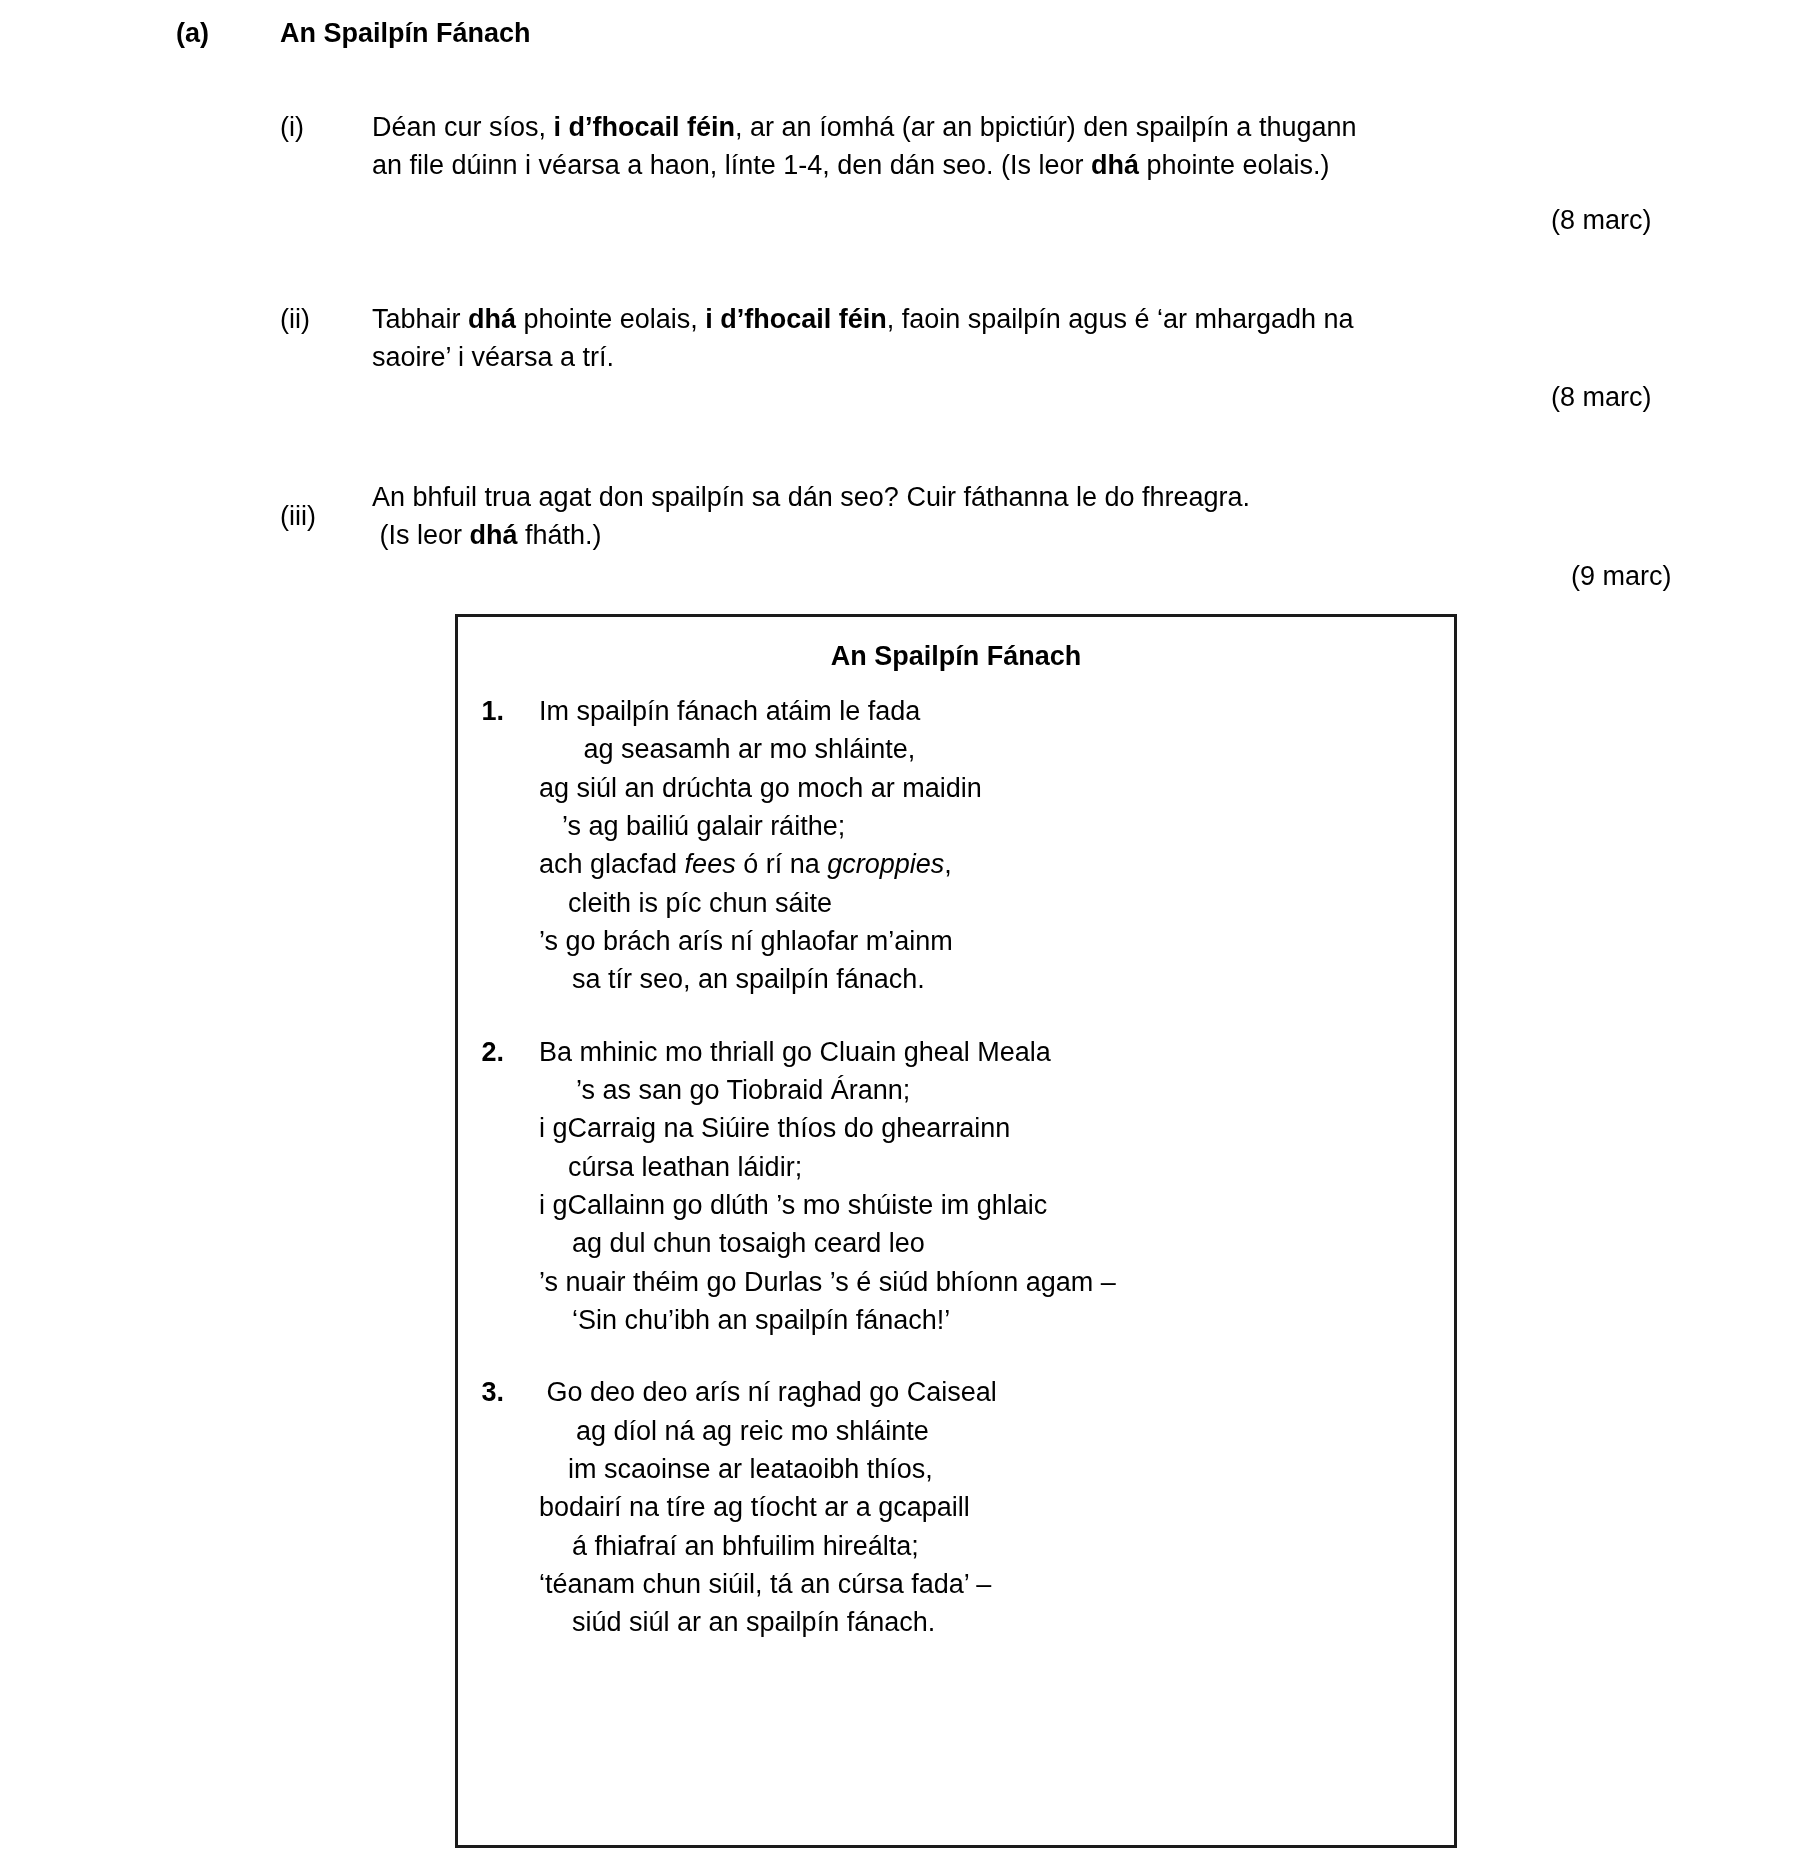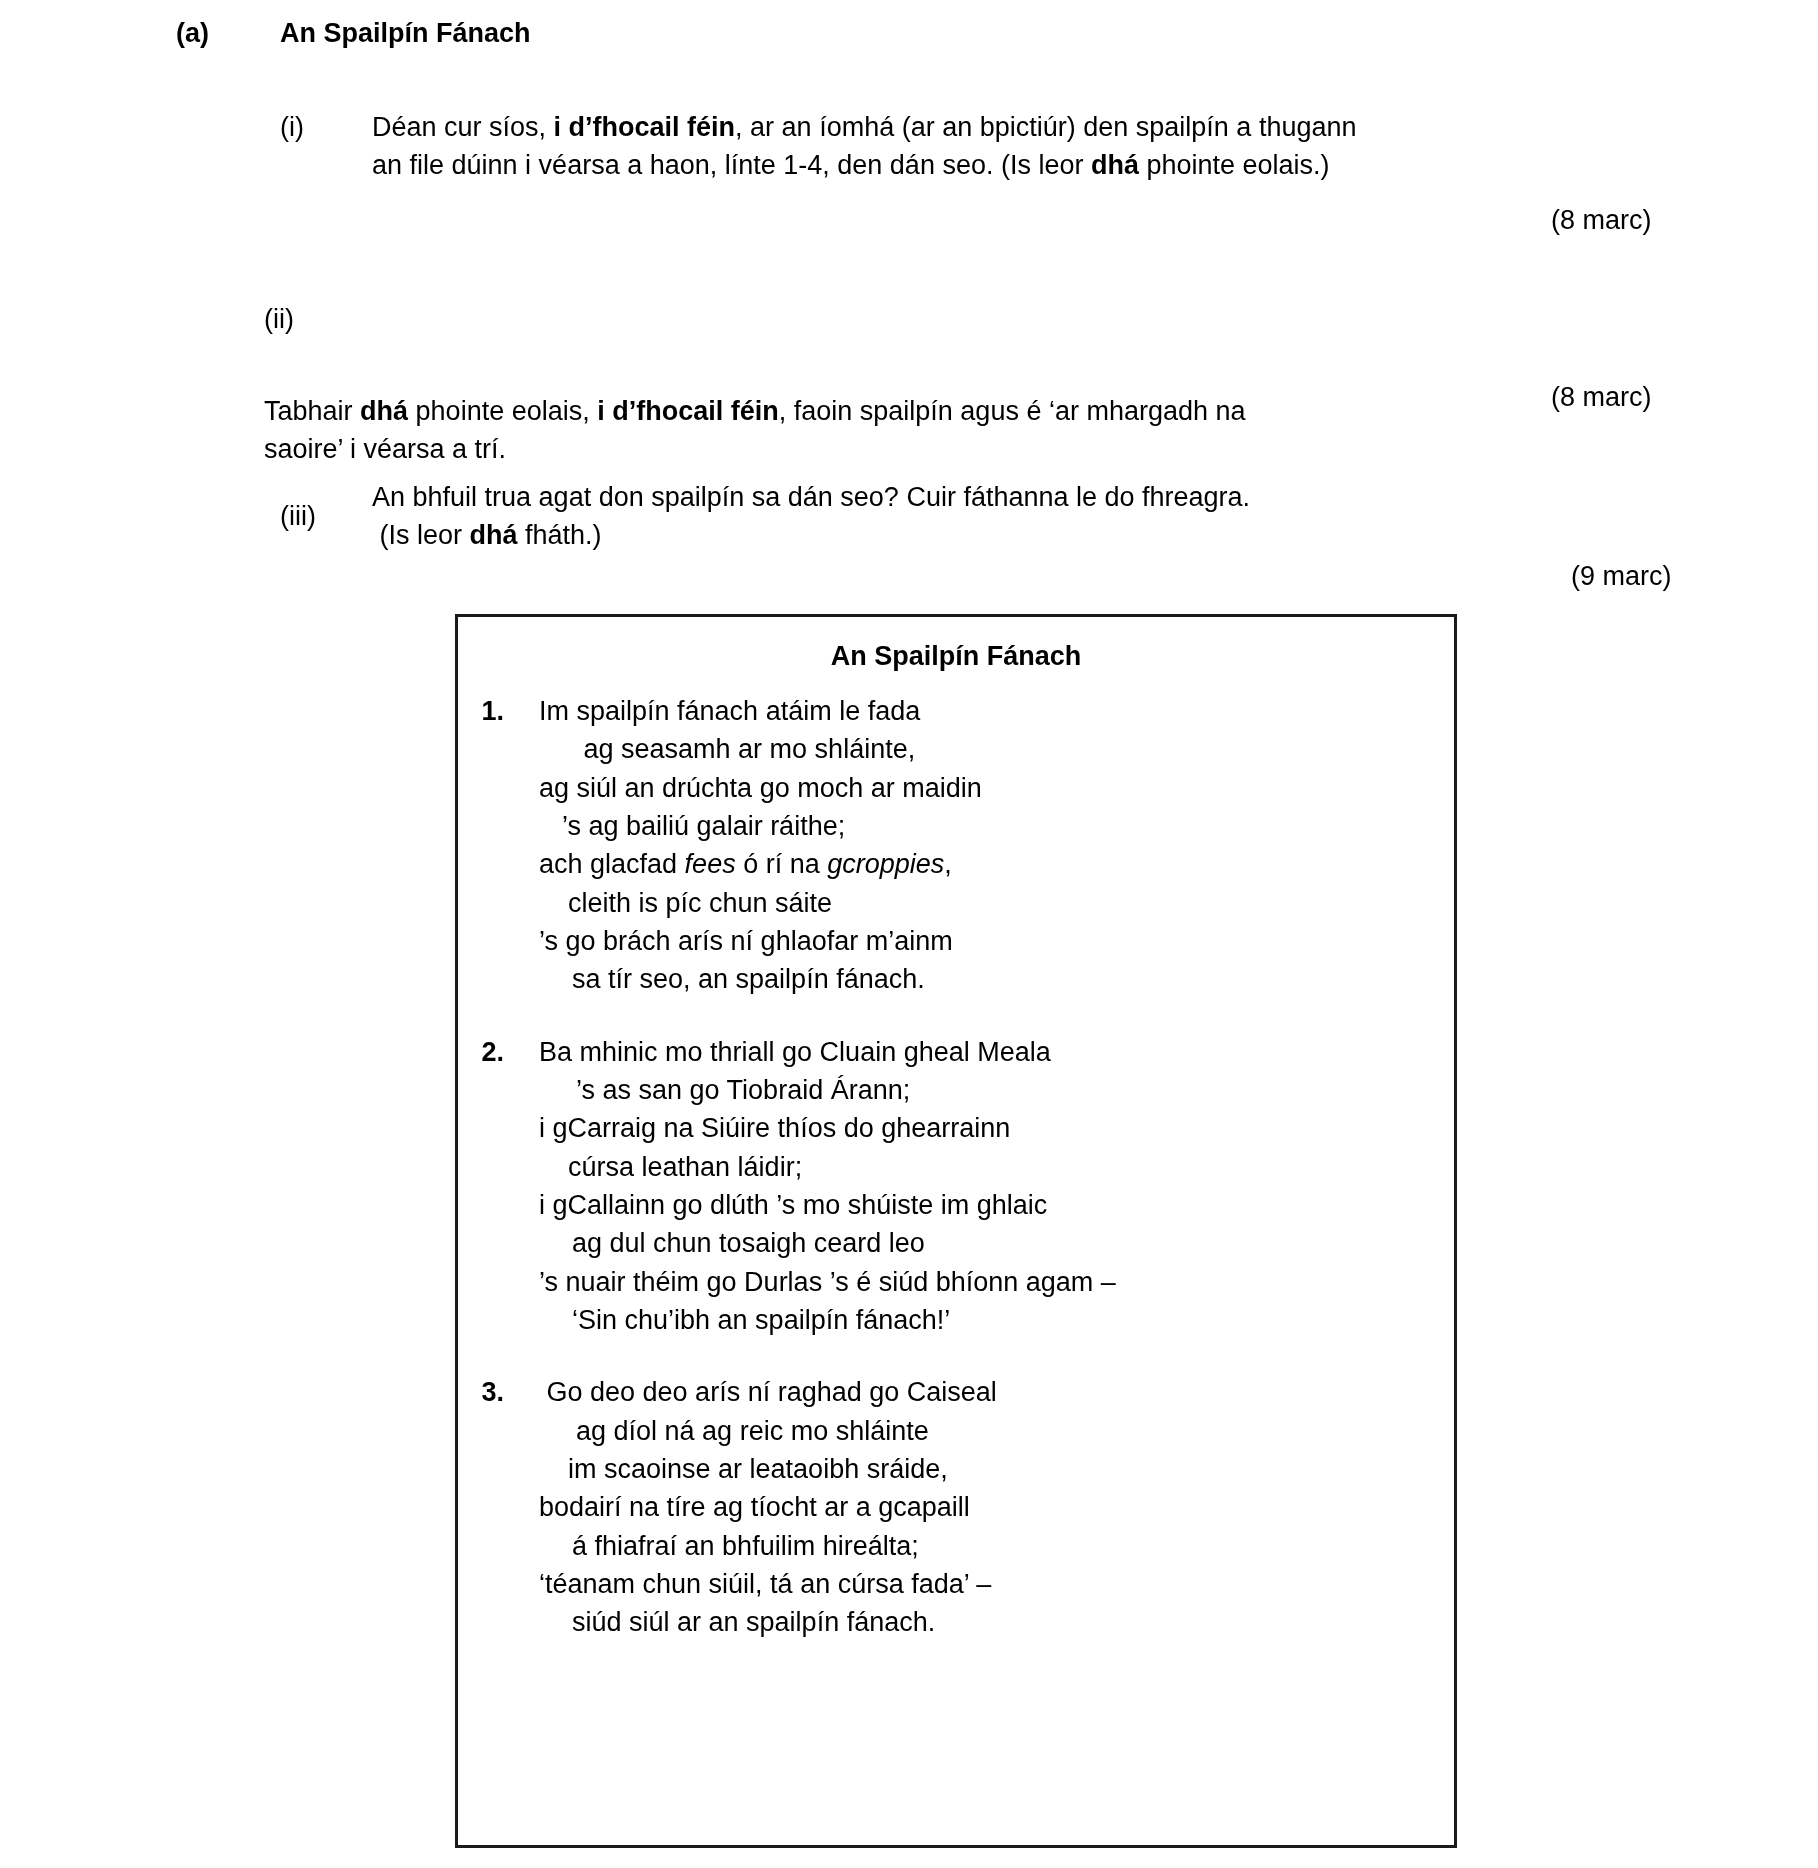--- a/index.html
+++ b/index.html
@@ -48,21 +48,21 @@
     flex: 0 0 92px;
     white-space: nowrap;
   }
   .question .qbody {
     flex: 1 1 auto;
   }
   .question .qline {
     white-space: nowrap;
   }
   .q1 { left: 280px; top: 108px; width: 1330px; }
-  .q2 { left: 264px; top: 300px; width: 1330px; flex-direction: column; }
+  .q2 { left: 280px; top: 300px; width: 1330px; }
   .q3 { left: 280px; top: 478px; width: 1330px; align-items: center; }
 
   .marks {
     position: absolute;
     font-size: 27px;
     white-space: nowrap;
   }
   .m1 { left: 1551px; top: 205px; }
   .m2 { left: 1551px; top: 382px; }
   .m3 { left: 1571px; top: 561px; }
@@ -184,21 +184,21 @@
         <div class="vline ind-0">’s nuair théim go Durlas ’s é siúd bhíonn agam –</div>
         <div class="vline ind-d">  ‘Sin chu’ibh an spailpín fánach!’</div>
       </div>
     </div>
 
     <div class="verse">
       <span class="vnum">3.</span>
       <div class="vlines">
         <div class="vline ind-0"> Go deo deo arís ní raghad go Caiseal</div>
         <div class="vline ind-a">  ag díol ná ag reic mo shláinte</div>
-        <div class="vline ind-c">  im scaoinse ar leataoibh sráide,</div>
+        <div class="vline ind-c">  im scaoinse ar leataoibh thíos,</div>
         <div class="vline ind-0">bodairí na tíre ag tíocht ar a gcapaill</div>
         <div class="vline ind-d">  á fhiafraí an bhfuilim hireálta;</div>
         <div class="vline ind-0">‘téanam chun siúil, tá an cúrsa fada’ –</div>
         <div class="vline ind-d">  siúd siúl ar an spailpín fánach.</div>
       </div>
     </div>
 
   </div>
 </div>
 

